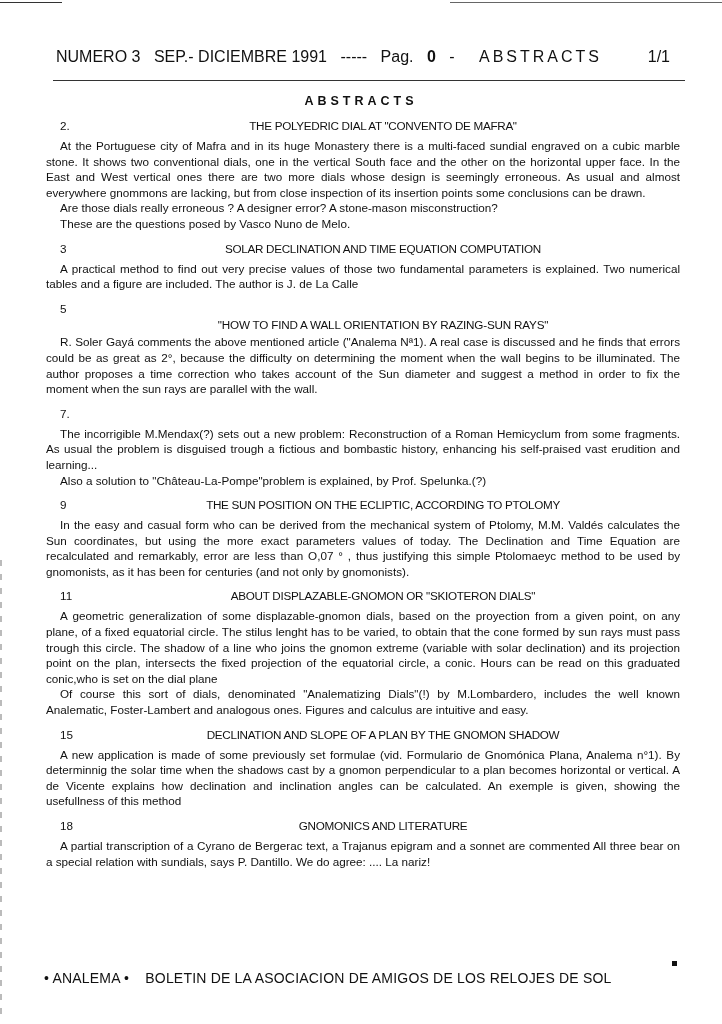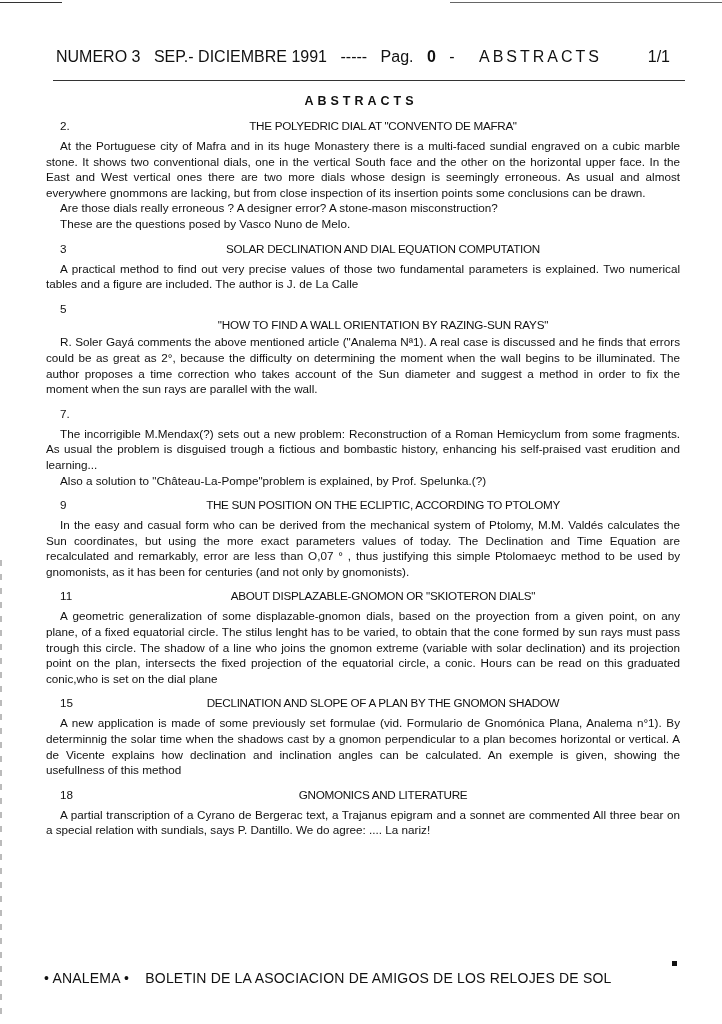--- a/index.html
+++ b/index.html
@@ -84,21 +84,21 @@
       <span class="sec-title">THE POLYEDRIC DIAL AT "CONVENTO DE MAFRA"</span>
     </div>
     <p class="para">At the Portuguese city of Mafra and in its huge Monastery there is a multi-faced sundial engraved on a cubic marble stone. It shows two conventional dials, one in the vertical South face and the other on the horizontal upper face. In the East and West vertical ones there are two more dials whose design is seemingly erroneous. As usual and almost everywhere gnommons are lacking, but from close inspection of its insertion points some conclusions can be drawn.</p>
     <p class="para tight">Are those dials really erroneous  ?  A designer error?  A stone-mason misconstruction?</p>
     <p class="para tight">These are the questions posed by  Vasco Nuno de Melo.</p>
   </div>
 
   <div class="section">
     <div class="sec-head">
       <span class="sec-num">3</span>
-      <span class="sec-title">SOLAR DECLINATION AND DIAL EQUATION COMPUTATION</span>
+      <span class="sec-title">SOLAR DECLINATION AND TIME EQUATION COMPUTATION</span>
     </div>
     <p class="para">A practical method to find out very precise values of those two fundamental parameters is explained. Two numerical tables and a figure are included. The author is J. de La Calle</p>
   </div>
 
   <div class="section">
     <div class="sec-head">
       <span class="sec-num">5</span>
     </div>
     <span class="sec-title2">"HOW TO FIND A WALL ORIENTATION BY RAZING-SUN RAYS"</span>
     <p class="para">R. Soler Gayá comments the above mentioned article ("Analema Nª1). A real case is discussed and he finds that errors could be as great as 2°, because the difficulty on determining the moment when the wall begins to be illuminated. The author proposes a time correction who takes account of the Sun diameter and suggest a method in order to fix the moment when the sun rays are parallel with the wall.</p>
@@ -119,20 +119,21 @@
     </div>
     <p class="para">In the easy and casual form who can be derived from the mechanical system of Ptolomy, M.M. Valdés calculates the Sun coordinates, but using the more exact parameters values of today. The Declination and Time Equation are recalculated and remarkably, error are less than O,07 ° , thus justifying this simple Ptolomaeyc method to be used by gnomonists, as it has been for centuries (and not only by gnomonists).</p>
   </div>
 
   <div class="section">
     <div class="sec-head">
       <span class="sec-num">11</span>
       <span class="sec-title">ABOUT DISPLAZABLE-GNOMON OR "SKIOTERON DIALS"</span>
     </div>
     <p class="para">A geometric generalization of some displazable-gnomon dials, based on the proyection from a given point, on any plane, of a fixed equatorial circle. The stilus lenght has to be varied, to obtain that the cone formed by sun rays must pass trough this circle. The shadow of a line who joins the gnomon extreme (variable with solar declination)  and its projection point on the plan, intersects the fixed projection of the equatorial circle, a conic. Hours can be read on this graduated conic,who is set on the dial plane</p>
+    <p class="para tight">Of course this sort of dials, denominated "Analematizing Dials"(!) by M.Lombardero, includes the well known Analematic, Foster-Lambert and analogous ones. Figures and calculus are intuitive and easy.</p>
   </div>
 
   <div class="section">
     <div class="sec-head">
       <span class="sec-num">15</span>
       <span class="sec-title">DECLINATION AND SLOPE OF A PLAN BY THE GNOMON SHADOW</span>
     </div>
     <p class="para">A new application is made of some previously set formulae (vid. Formulario de Gnomónica Plana, Analema n°1). By determinnig the solar time when the shadows cast by a gnomon perpendicular to a plan becomes horizontal or vertical.  A de Vicente explains how declination and inclination angles can be calculated.  An exemple is given, showing the usefullness of this method</p>
   </div>
 

